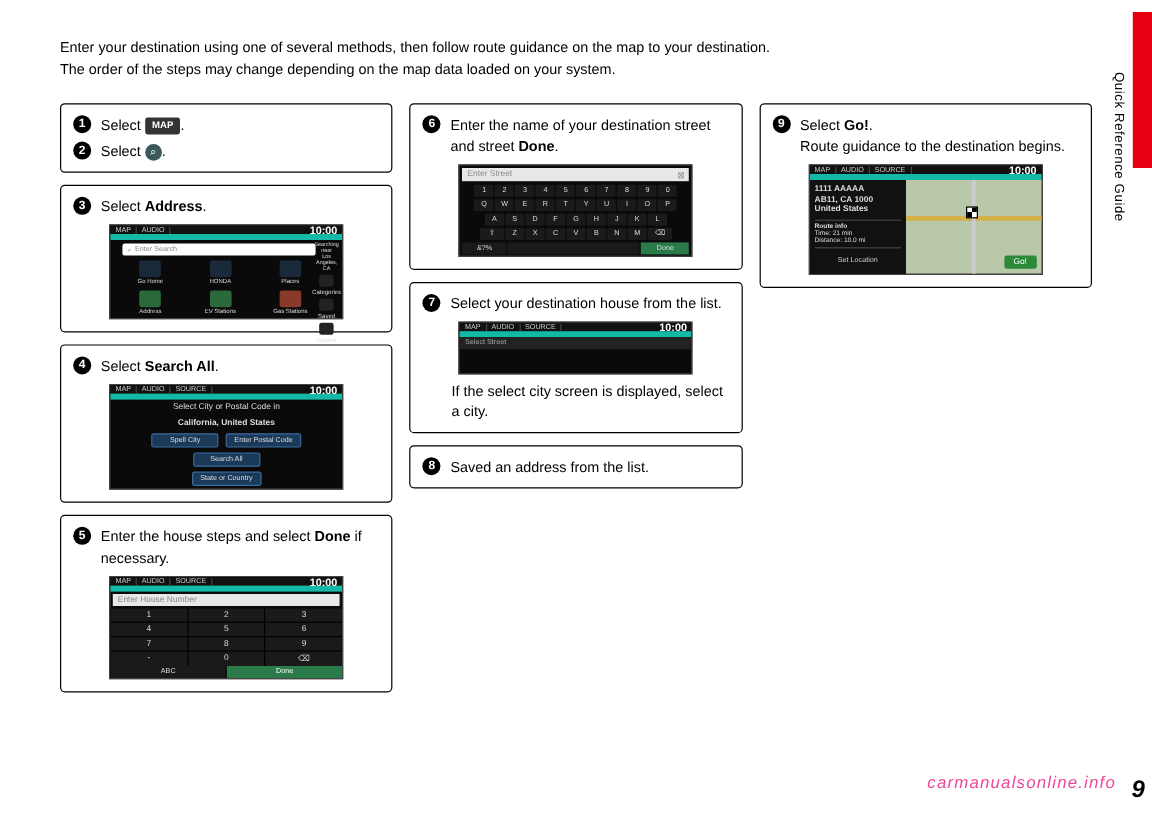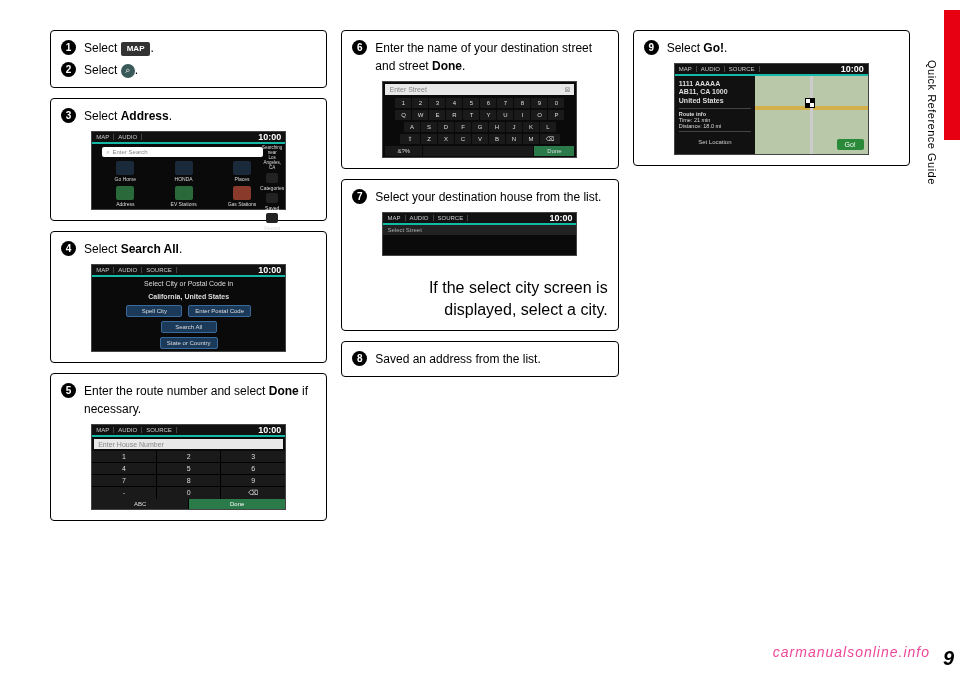--- a/index.html
+++ b/index.html
@@ -127,21 +127,21 @@
       border: 1px solid #444;
       font-size: 7px;
       color: #ddd;
     }
     .ss-wide { width: 195px; }
     .ss-topbar {
       display: flex;
       height: 12px;
       align-items: center;
       background: #111;
-      border-bottom: 2px solid #14b8a6;
+      border-bottom: 5px solid #14b8a6;
     }
     .ss-tab {
       padding: 0 4px;
       border-right: 1px solid #444;
       font-size: 6px;
       color: #ccc;
     }
     .ss-clock {
       margin-left: auto;
       padding-right: 4px;
@@ -305,36 +305,39 @@
       position: absolute;
       right: 4px;
       bottom: 4px;
       background: #2a8a3a;
       color: #fff;
       font-size: 7px;
       padding: 2px 8px;
       border-radius: 2px;
     }
     .note {
-      font-size: 16px;
-      margin-top: 21px;
+      font-size: 12px;
+      margin-top: 6px;
       padding-left: 24px;
       line-height: 1.4;
-      text-align: right;
     }
   </style>
 </head>
 <body>
 
 <div class="red-tab"></div>
 <div class="side-label">Quick Reference Guide</div>
 <div class="page-number">9</div>
 <div class="watermark">carmanualsonline.info</div>
 
 <div class="content">
+  <p class="intro">
+    <span>Enter your destination using one of several methods, then follow route guidance on the map to your destination.</span><br>
+    <span>The order of the steps may change depending on the map data loaded on your system.</span>
+  </p>
 
   <div class="columns">
 
     <div class="col">
 
       <div class="card">
         <div class="step">
           <div class="bullet">1</div>
           <div class="step-text">
             <span>Select </span><span class="map-chip">MAP</span><span>.</span>
@@ -434,21 +437,21 @@
           <div class="ss4-btns">
             <div class="ss4-btn">State or Country</div>
           </div>
         </div>
       </div>
 
       <div class="card">
         <div class="step">
           <div class="bullet">5</div>
           <div class="step-text">
-            <span>Enter the route number and select </span><b>Done</b><span> if necessary.</span>
+            <span>Enter the house steps and select </span><b>Done</b><span> if necessary.</span>
           </div>
         </div>
         <div class="screenshot ss-wide">
           <div class="ss-topbar">
             <div class="ss-tab">MAP</div>
             <div class="ss-tab">AUDIO</div>
             <div class="ss-tab">SOURCE</div>
             <div class="ss-clock">10:00</div>
           </div>
           <div class="ss5-field">Enter House Number</div>
@@ -570,20 +573,21 @@
 
     </div>
 
     <div class="col">
 
       <div class="card">
         <div class="step">
           <div class="bullet">9</div>
           <div class="step-text">
             <span>Select </span><b>Go!</b><span>.</span><br>
+            <span>Route guidance to the destination begins.</span>
           </div>
         </div>
         <div class="screenshot ss-wide">
           <div class="ss-topbar">
             <div class="ss-tab">MAP</div>
             <div class="ss-tab">AUDIO</div>
             <div class="ss-tab">SOURCE</div>
             <div class="ss-clock">10:00</div>
           </div>
           <div class="ss9-body">

